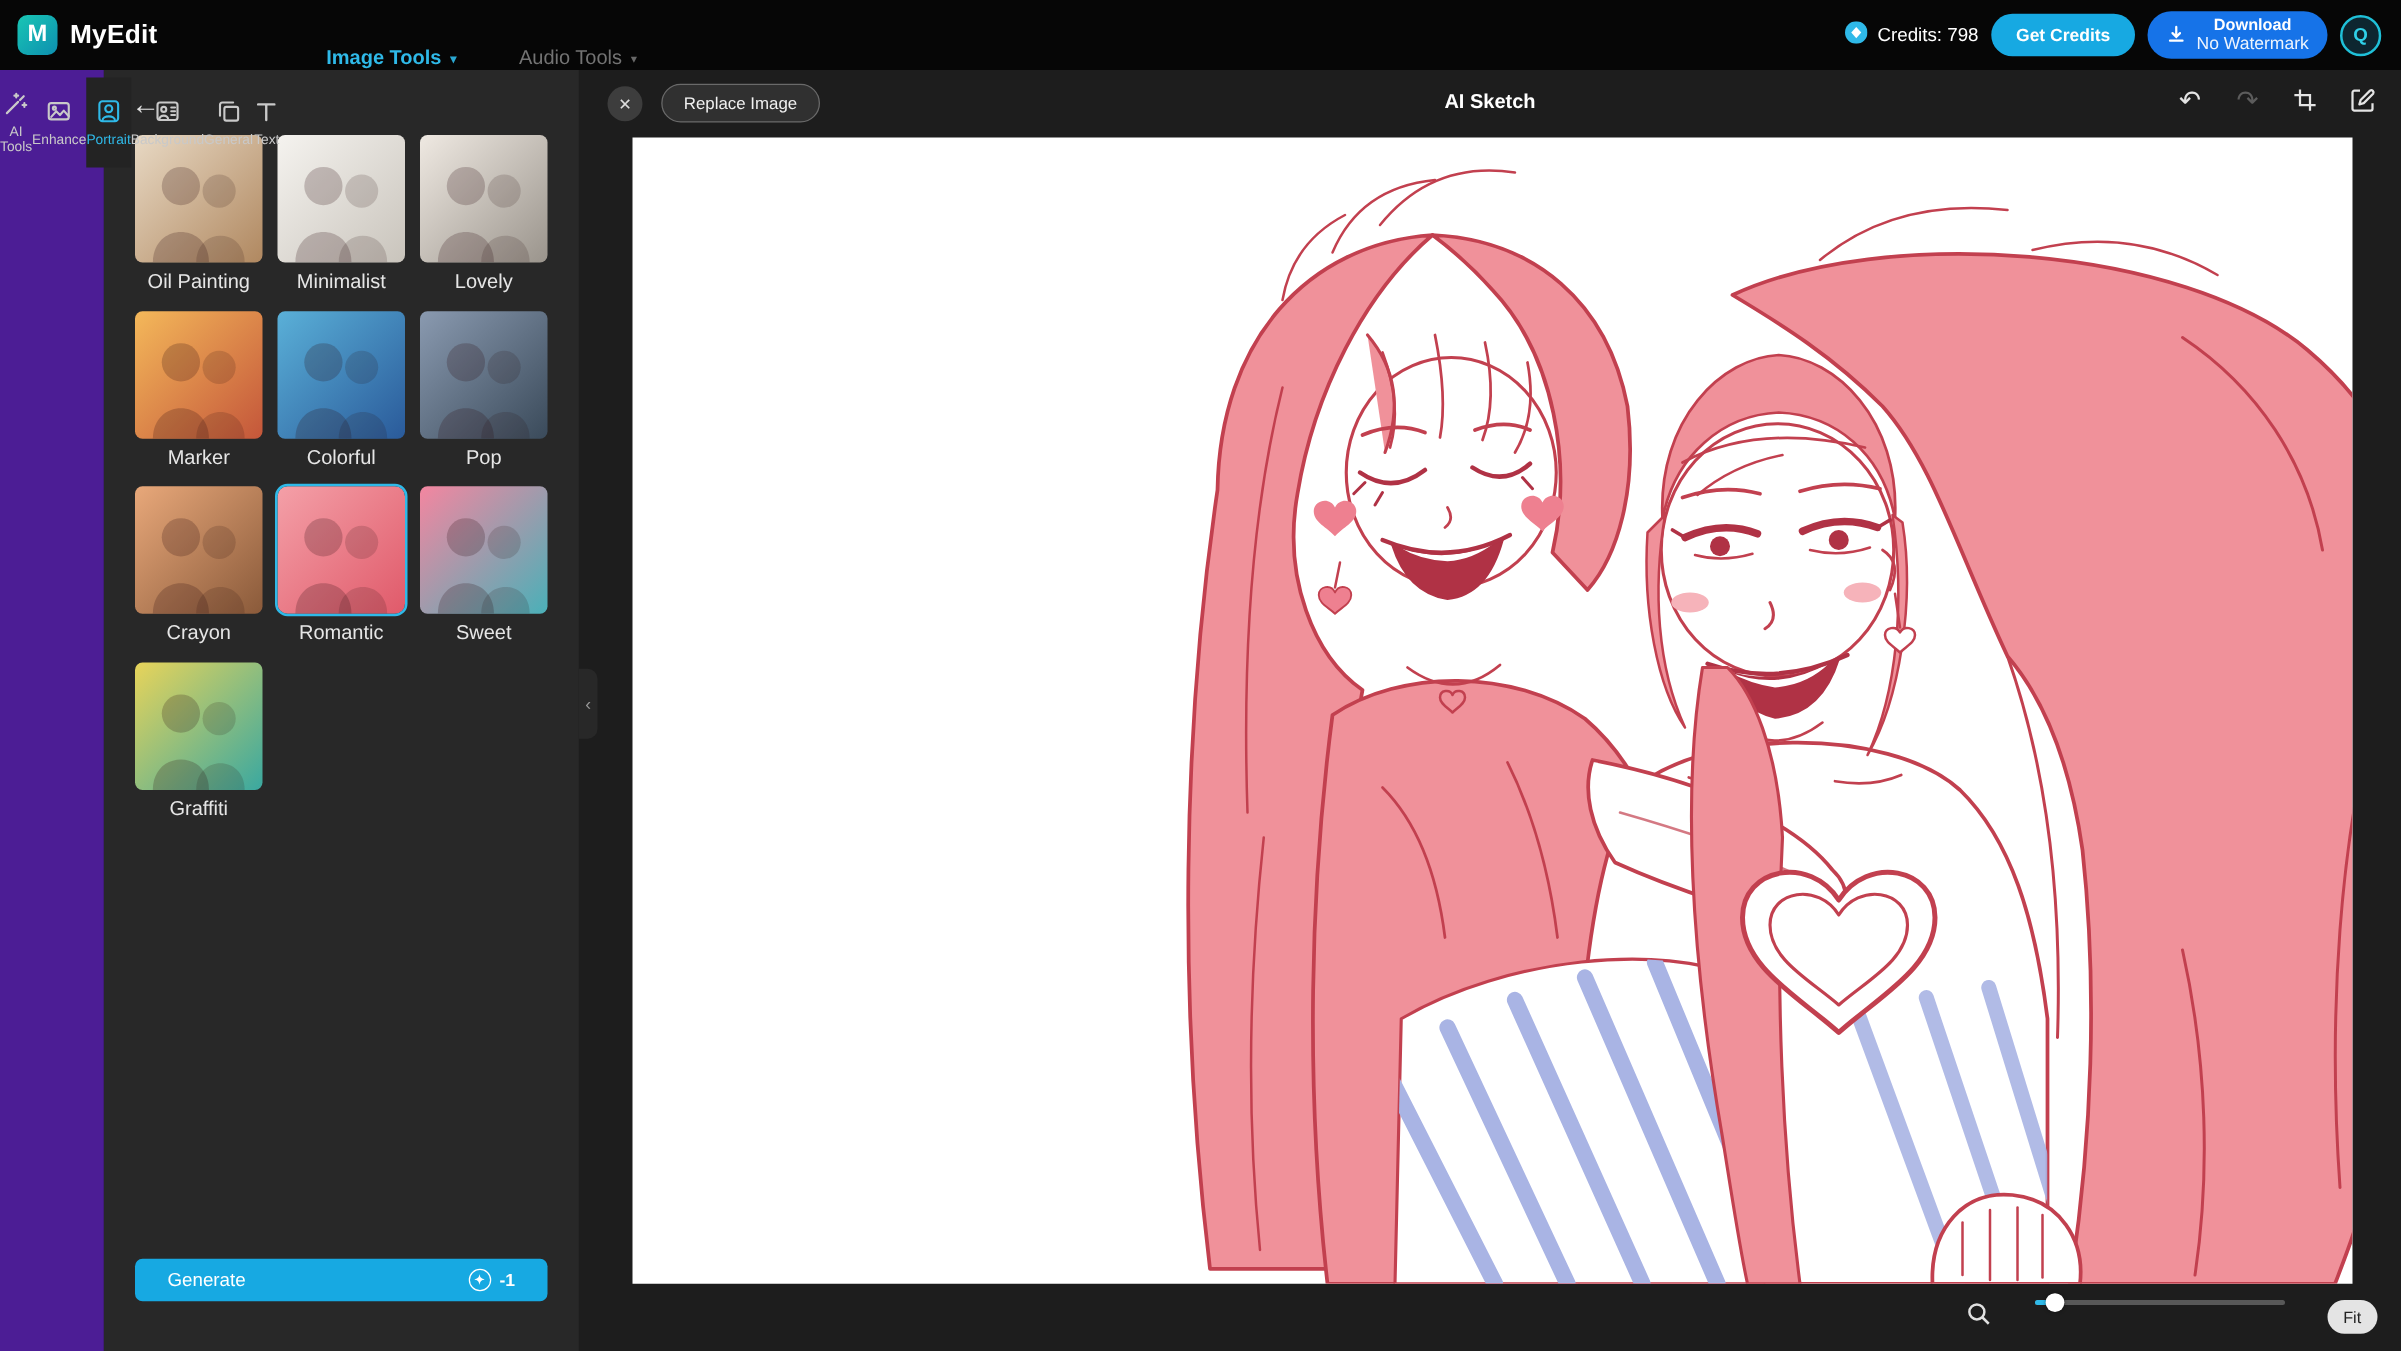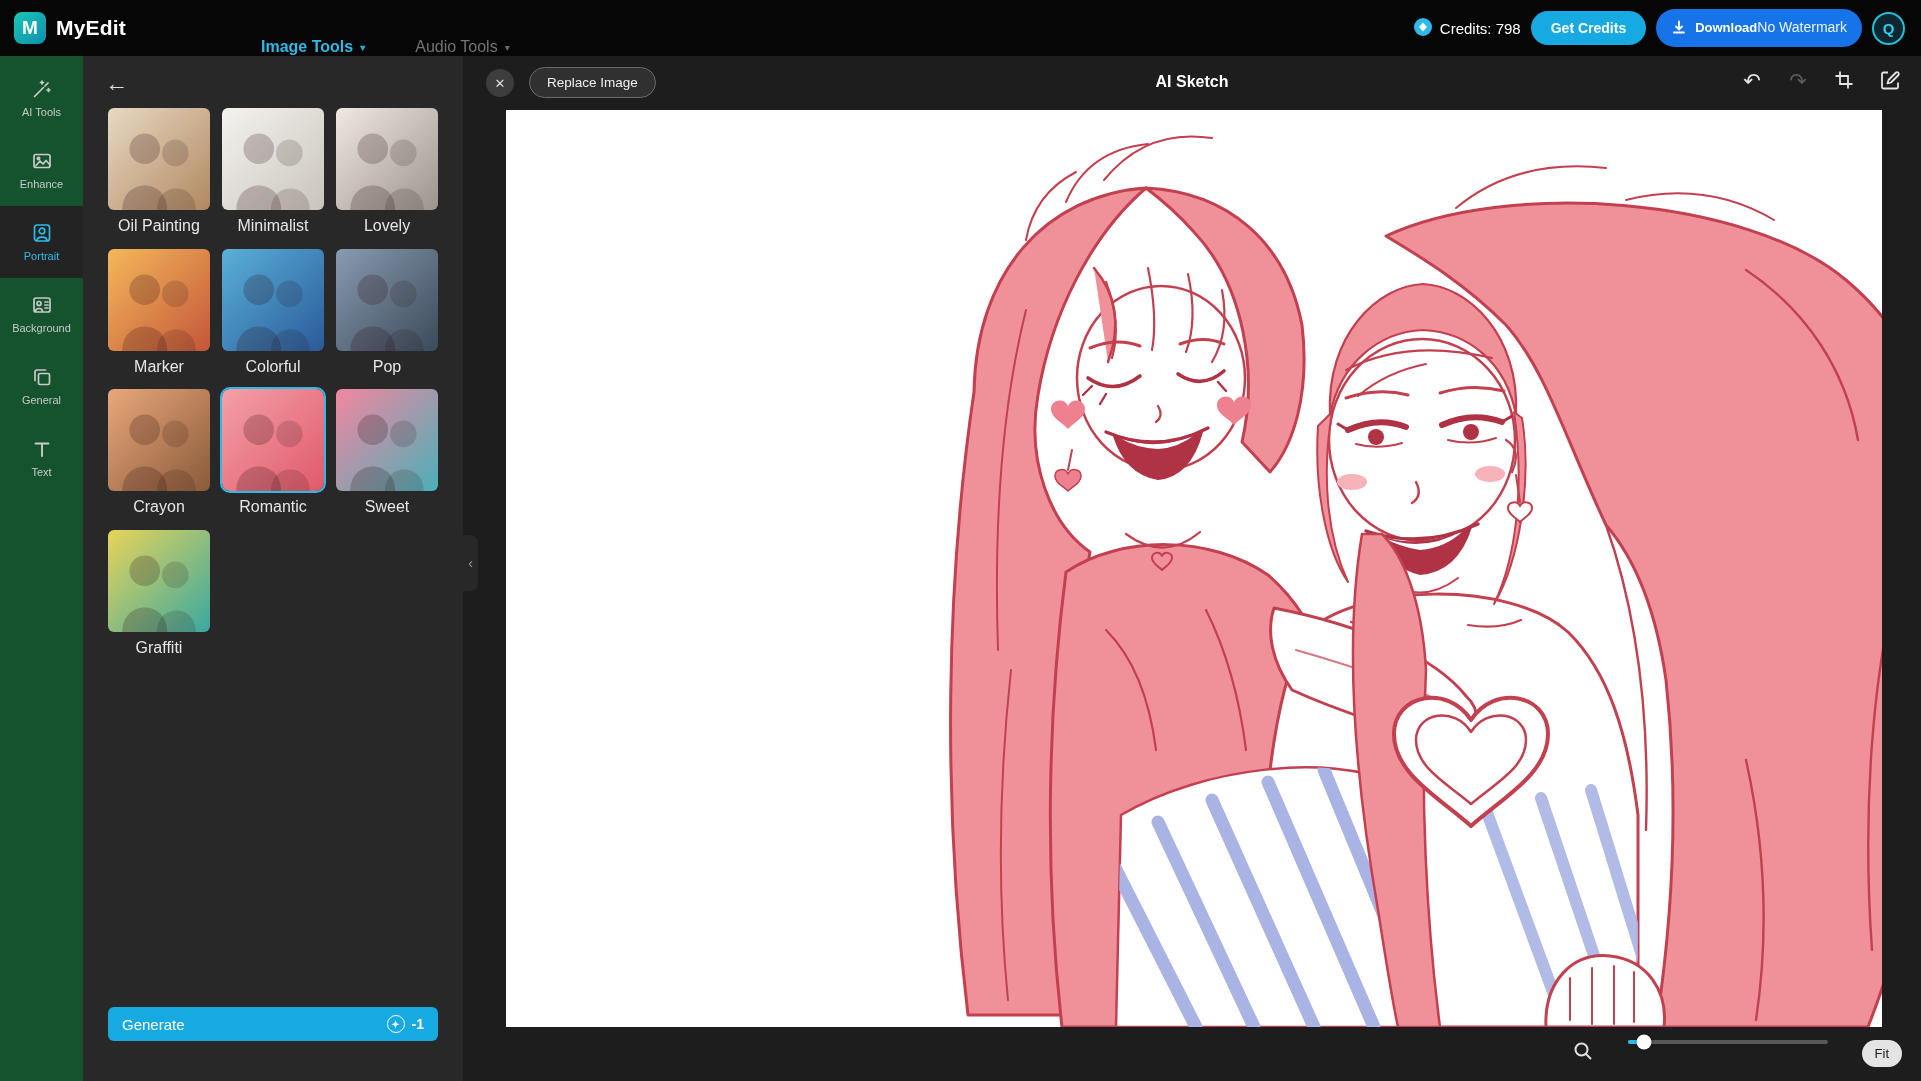--- a/index.html
+++ b/index.html
@@ -12,41 +12,41 @@
   .logo{width:32px;height:32px;border-radius:8px;background:linear-gradient(135deg,#19c6b4,#0d8fb0);color:#fff;font-weight:bold;font-size:19px;display:flex;align-items:center;justify-content:center}
   .brand-name{color:#fff;font-size:21px;font-weight:700;letter-spacing:.2px}
   .topnav{position:absolute;left:261px;top:0;height:56px;display:flex;align-items:flex-end;gap:50px}
   .nav-item{display:flex;align-items:center;gap:7px;color:#737373;font-size:16px;cursor:pointer;white-space:nowrap}
   .nav-item.active{color:#2fb9e8;font-weight:700}
   .chev{font-size:10px;opacity:.9}
   .top-right{margin-left:auto;display:flex;align-items:center;gap:10px;padding-right:16px}
   .credits{display:flex;align-items:center;gap:8px;color:#fff;font-size:15px;cursor:pointer}
   .btn-cyan{height:34px;padding:0 20px;border:none;border-radius:17px;background:#17a9e2;color:#fff;font-size:14px;font-weight:700;cursor:pointer}
   .btn-blue{height:38px;padding:0 15px;border:none;border-radius:19px;background:#1673e8;color:#fff;display:flex;align-items:center;gap:8px;cursor:pointer}
-  .dl-text{display:flex;align-items:center;line-height:1.1}
+  .dl-text{display:flex;flex-direction:column;align-items:center;line-height:1.1}
   .dl-main{font-size:13px;font-weight:700}
   .dl-sub{font-size:14px;opacity:.92}
   .avatar{width:33px;height:33px;border-radius:50%;background:#0d2630;border:2px solid #1fc0d8;color:#2fd0e8;font-weight:700;font-size:15px;display:flex;align-items:center;justify-content:center;cursor:pointer}
 
   
-  .sidebar{position:absolute;top:56px;left:0;width:83px;bottom:0;background:#14532d;display:flex;flex-direction:column;padding-top:6px;z-index:30}
+  .sidebar{position:absolute;top:56px;left:0;width:83px;bottom:0;background:#4c1d95;display:flex;flex-direction:row;padding-top:6px;z-index:30}
   .side-item{height:72px;display:flex;flex-direction:column;align-items:center;justify-content:center;gap:6px;color:#c9c9c9;font-size:11px;cursor:pointer;text-align:center}
   .side-item.active{color:#2fb9e8;background:#232323}
   .side-icon{height:22px;display:flex;align-items:center;justify-content:center}
 
   
   .panel{position:absolute;top:56px;left:83px;width:380px;bottom:0;background:#282828;z-index:20}
   .back{position:absolute;top:16px;left:22px;color:#e0e0e0;font-size:23px;cursor:pointer;line-height:1}
   .style-grid{position:absolute;top:52px;left:25px;width:330px;display:grid;grid-template-columns:repeat(3,102px);column-gap:12px;row-gap:14px}
   .style-cell{cursor:pointer}
   .thumb{width:102px;height:102px;border-radius:6px;position:relative;overflow:hidden}
   .style-cell.selected .thumb{outline:2.5px solid #2fb9e8;border-radius:8px}
   .sil{position:absolute;inset:0;width:100%;height:100%}
   .style-label{text-align:center;margin-top:7px;font-size:16px;color:#e6e6e6;line-height:1.1}
-  .generate{position:absolute;left:25px;right:25px;bottom:40px;height:34px;border:none;border-radius:6px;background:#17a9e2;color:#fff;font-size:15px;display:flex;align-items:center;padding:0 14px;cursor:pointer}
+  .generate{position:absolute;left:25px;right:25px;bottom:40px;height:34px;border:none;border-radius:6px;background:#17a9e2;color:#fff;font-size:15px;display:flex;align-items:center;padding:0 26px;cursor:pointer}
   .gen-right{margin-left:auto;display:flex;align-items:center;gap:7px;font-size:14px;font-weight:700}
   .spark{width:18px;height:18px;border-radius:50%;border:1.5px solid #fff;font-size:10px;display:flex;align-items:center;justify-content:center}
   .collapse{position:absolute;right:-15px;top:479px;width:15px;height:56px;background:#282828;border-radius:0 8px 8px 0;color:#9a9a9a;display:flex;align-items:center;justify-content:center;font-size:14px;cursor:pointer}
 
   
   .workspace{position:absolute;top:56px;left:463px;right:0;bottom:0;background:#1d1d1d}
   .close-btn{position:absolute;left:23px;top:13px;width:28px;height:28px;border-radius:50%;background:#3d3d3d;color:#ddd;font-size:13px;display:flex;align-items:center;justify-content:center;cursor:pointer}
   .replace{position:absolute;left:66px;top:11px;height:31px;padding:0 17px;border-radius:16px;background:#303030;border:1px solid #6a6a6a;color:#f0f0f0;font-size:13.5px;cursor:pointer}
   .canvas-title{position:absolute;left:0;right:0;top:17px;text-align:center;color:#fff;font-size:16px;font-weight:700;pointer-events:none}
   .header-icons{position:absolute;right:18px;top:11px;display:flex;align-items:center;gap:20px}

